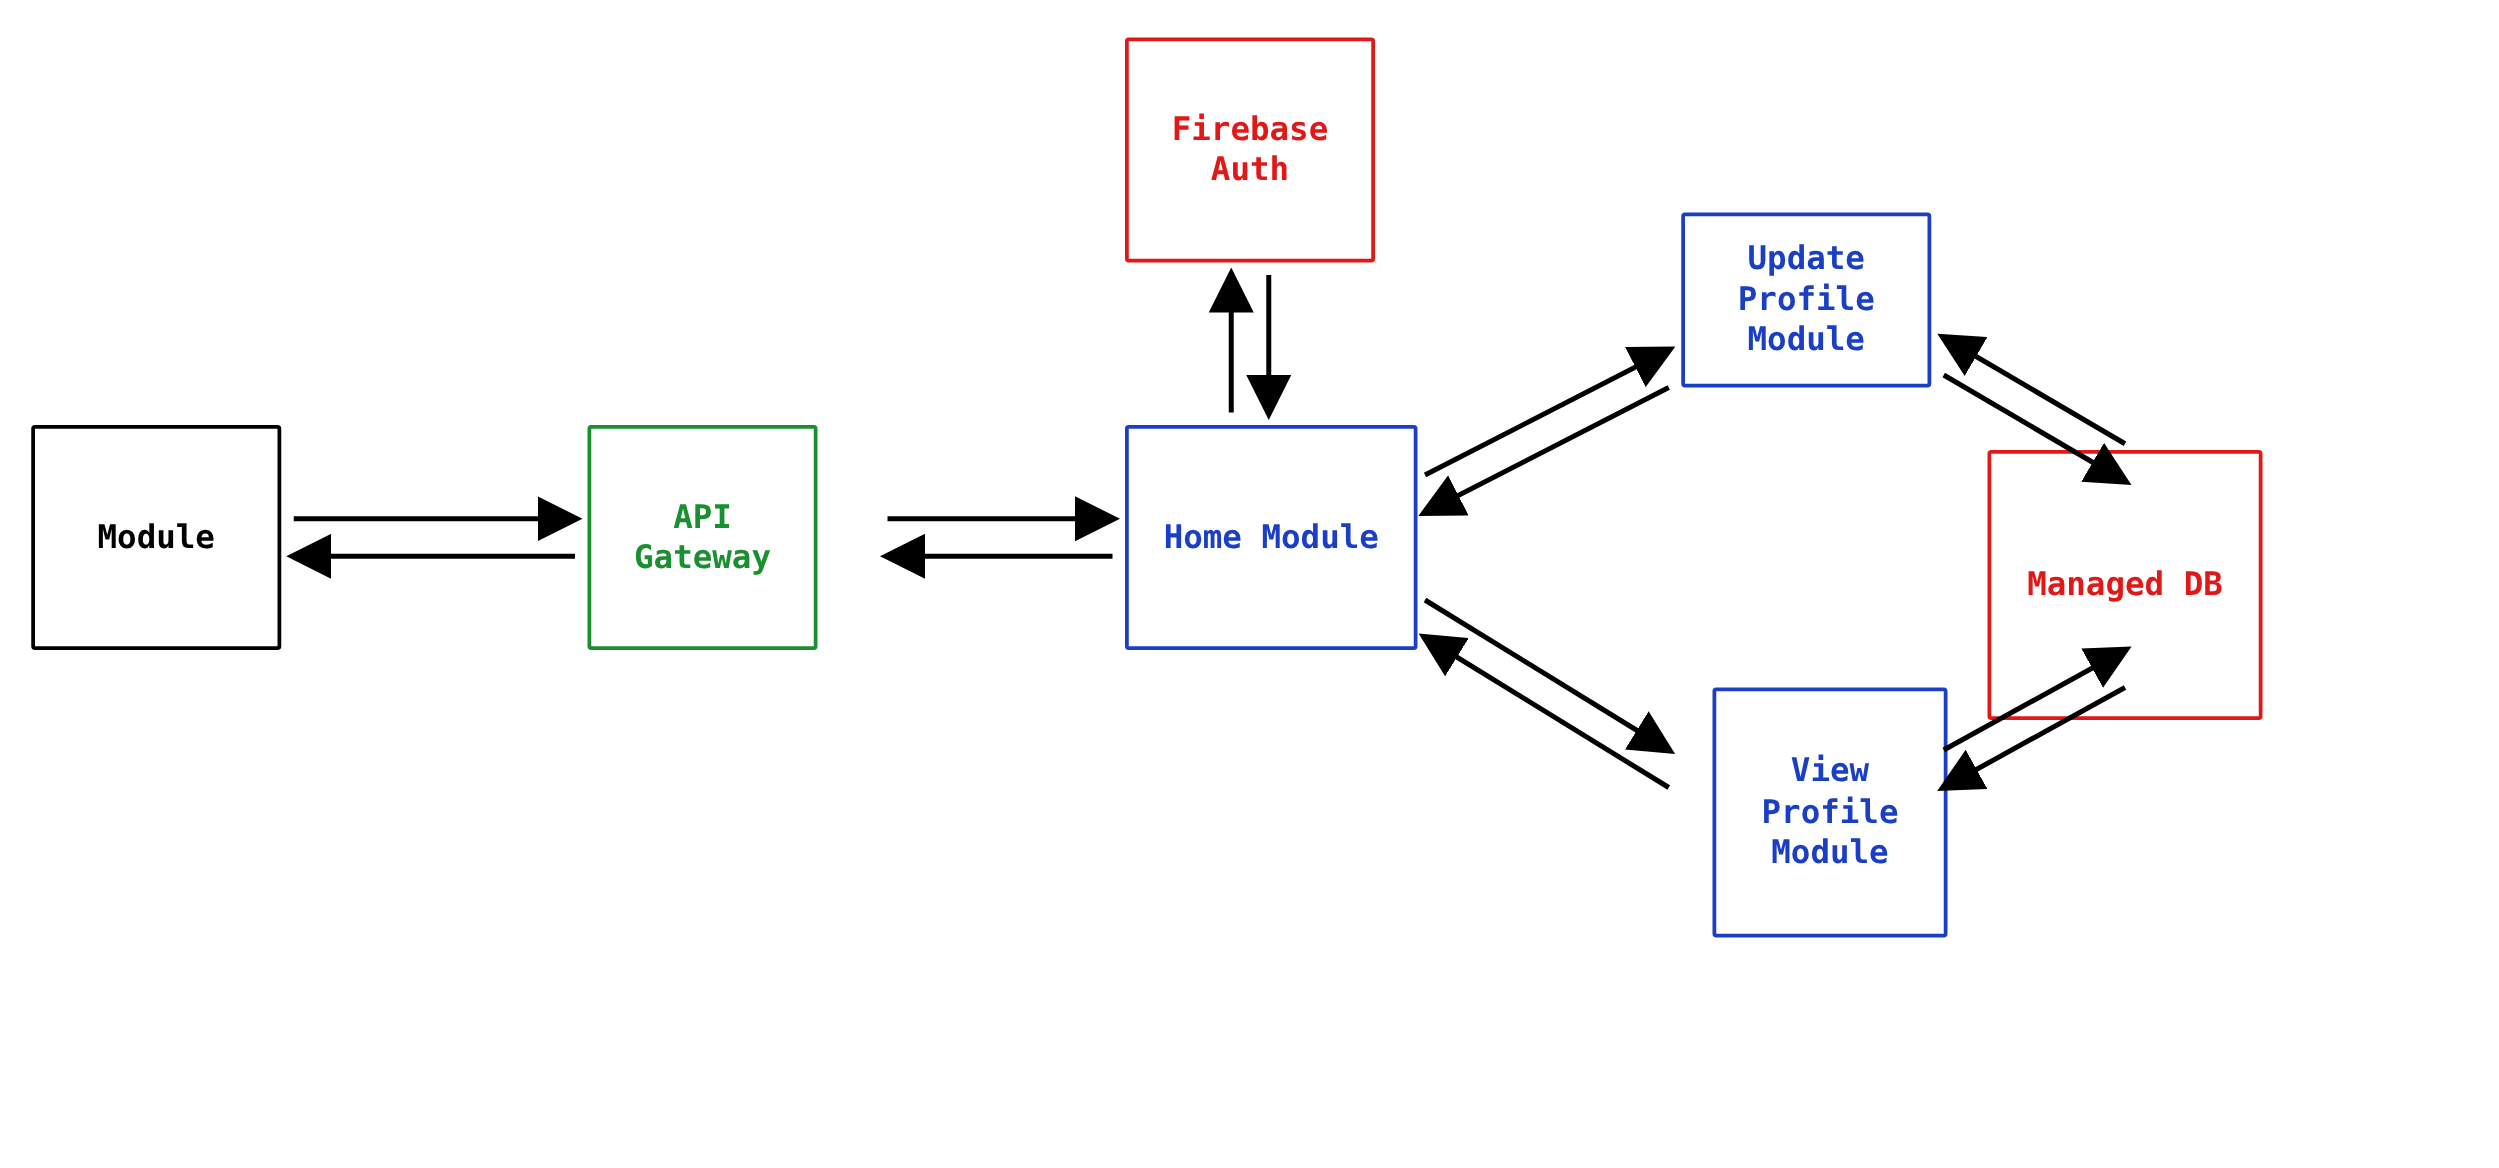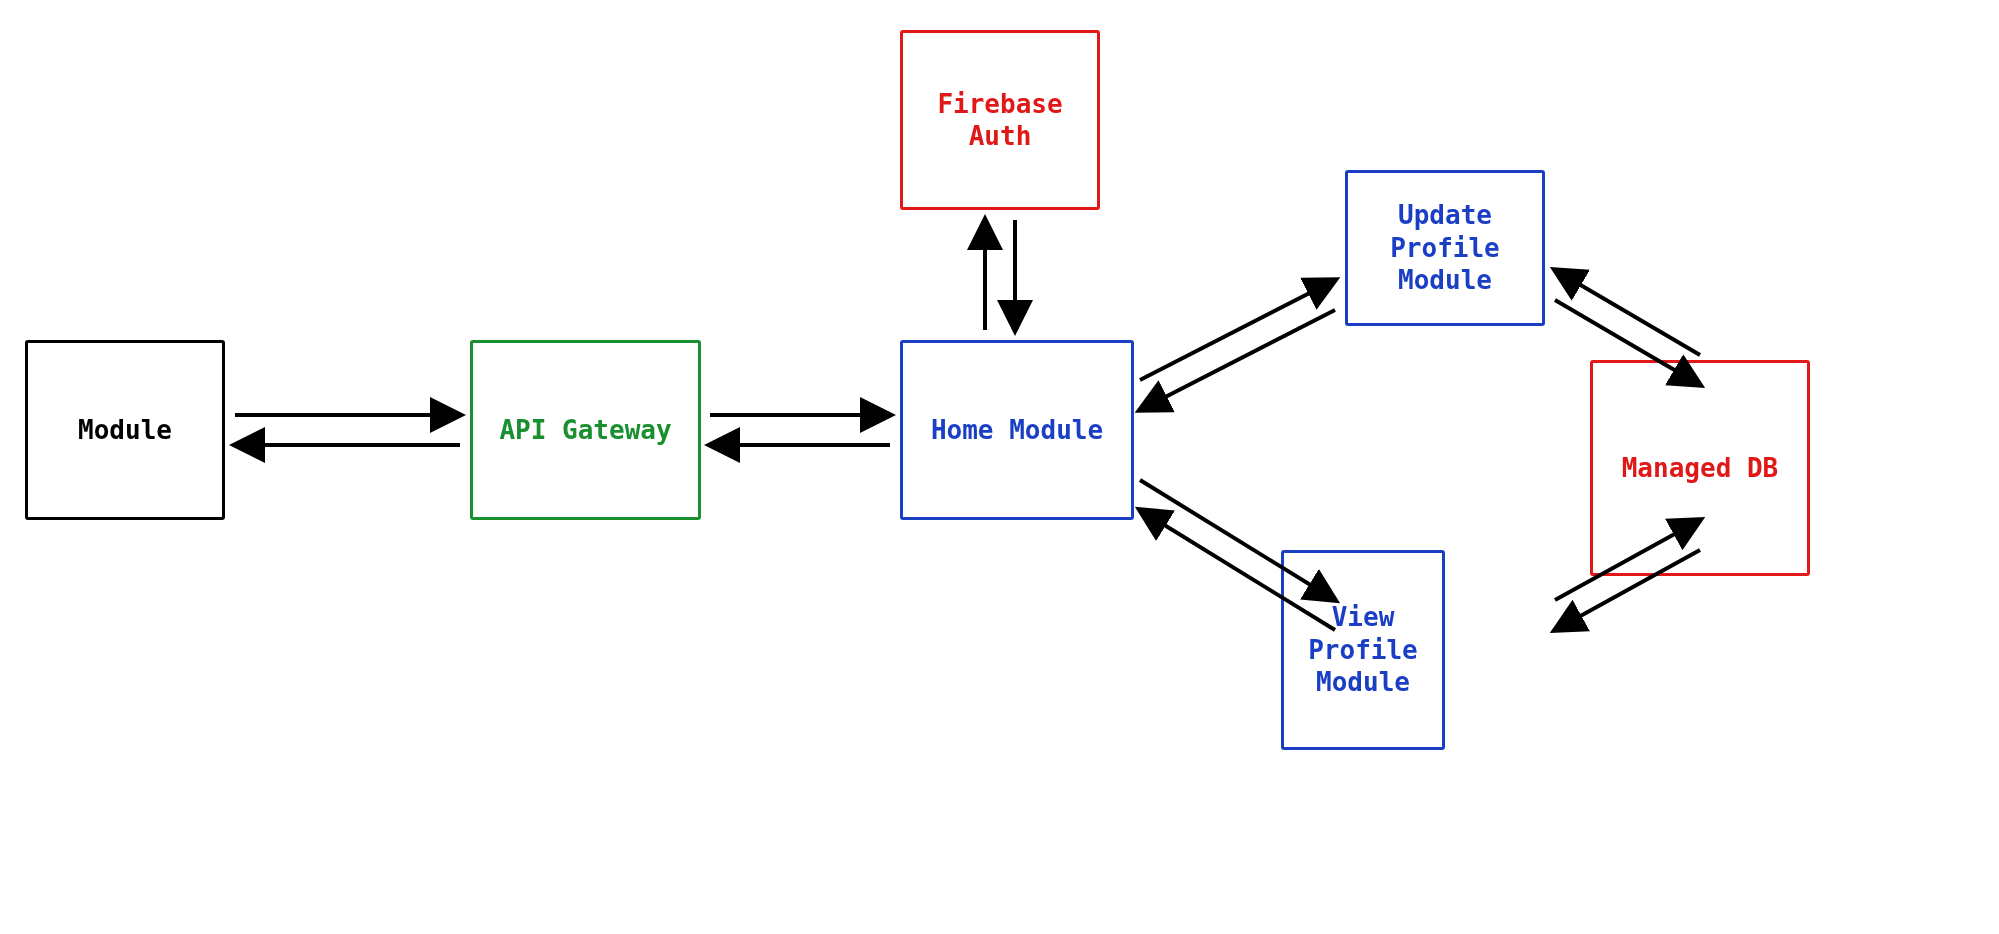--- a/index.html
+++ b/index.html
@@ -10,37 +10,37 @@
   .red{border-color:#e11818;color:#e11818}
   svg.arrows{position:absolute;left:0;top:0;width:1999px;height:934px;pointer-events:none}
 </style>
 </head>
 <body>
 
 <div class="box black" style="left:25px;top:340px;width:200px;height:180px">
   <span>Module</span>
 </div>
 
-<div class="box green" style="left:470px;top:340px;width:231px;height:180px">
+<div class="box green" style="left:470px;top:340px;width:184px;height:180px">
   <span>API Gateway</span>
 </div>
 
 <div class="box red" style="left:900px;top:30px;width:200px;height:180px">
   <span>Firebase<br>Auth</span>
 </div>
 
 <div class="box blue" style="left:900px;top:340px;width:234px;height:180px">
   <span>Home Module</span>
 </div>
 
-<div class="box blue" style="left:1345px;top:170px;width:200px;height:156px">
+<div class="box blue" style="left:1345px;top:170px;width:200px;height:140px">
   <span>Update<br>Profile<br>Module</span>
 </div>
 
-<div class="box blue" style="left:1281px;top:550px;width:164px;height:200px">
+<div class="box blue" style="left:1370px;top:550px;width:188px;height:200px">
   <span>View<br>Profile<br>Module</span>
 </div>
 
 <div class="box red" style="left:1590px;top:360px;width:220px;height:216px">
   <span>Managed DB</span>
 </div>
 
 <svg class="arrows">
   <defs>
     <marker id="ah" viewBox="0 0 12 12" refX="10" refY="6" markerWidth="9" markerHeight="9" orient="auto-start-reverse">

